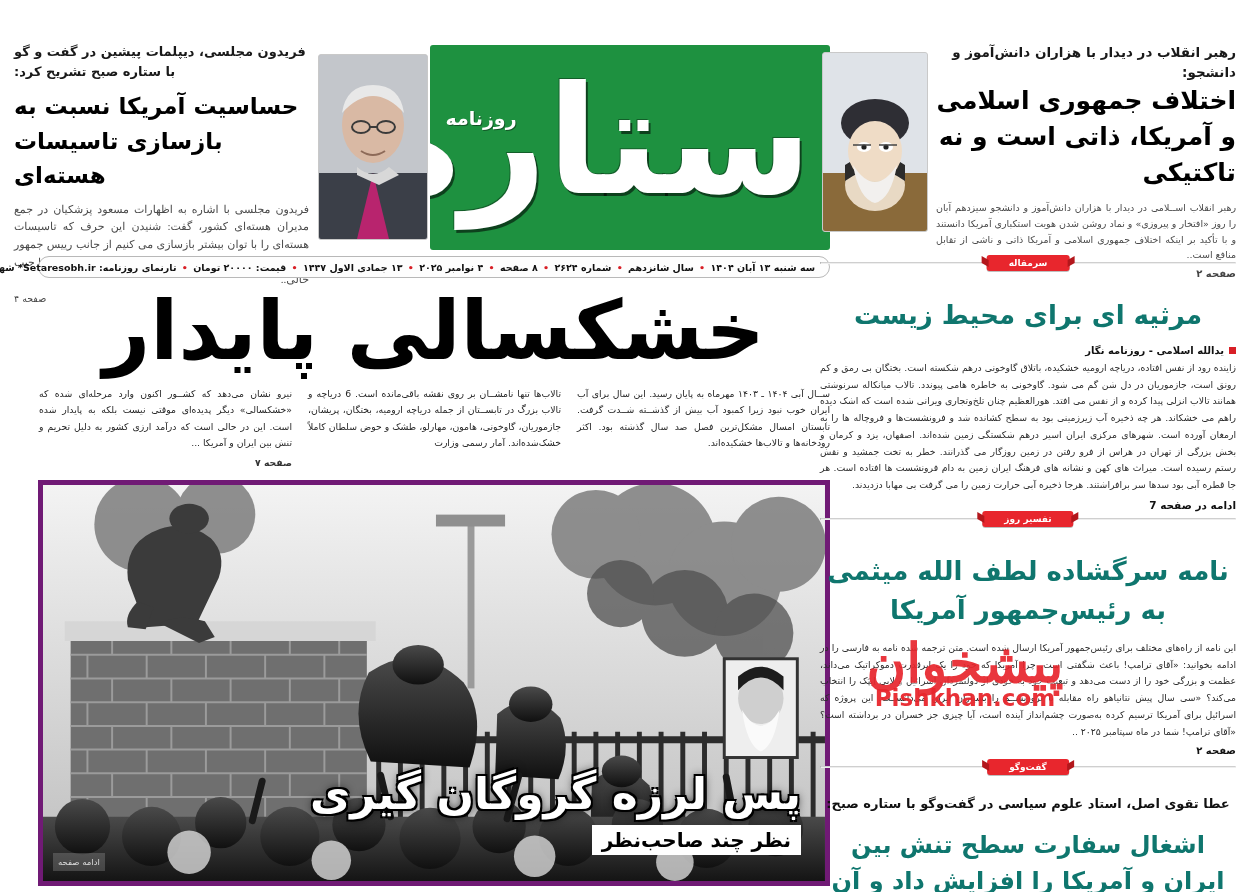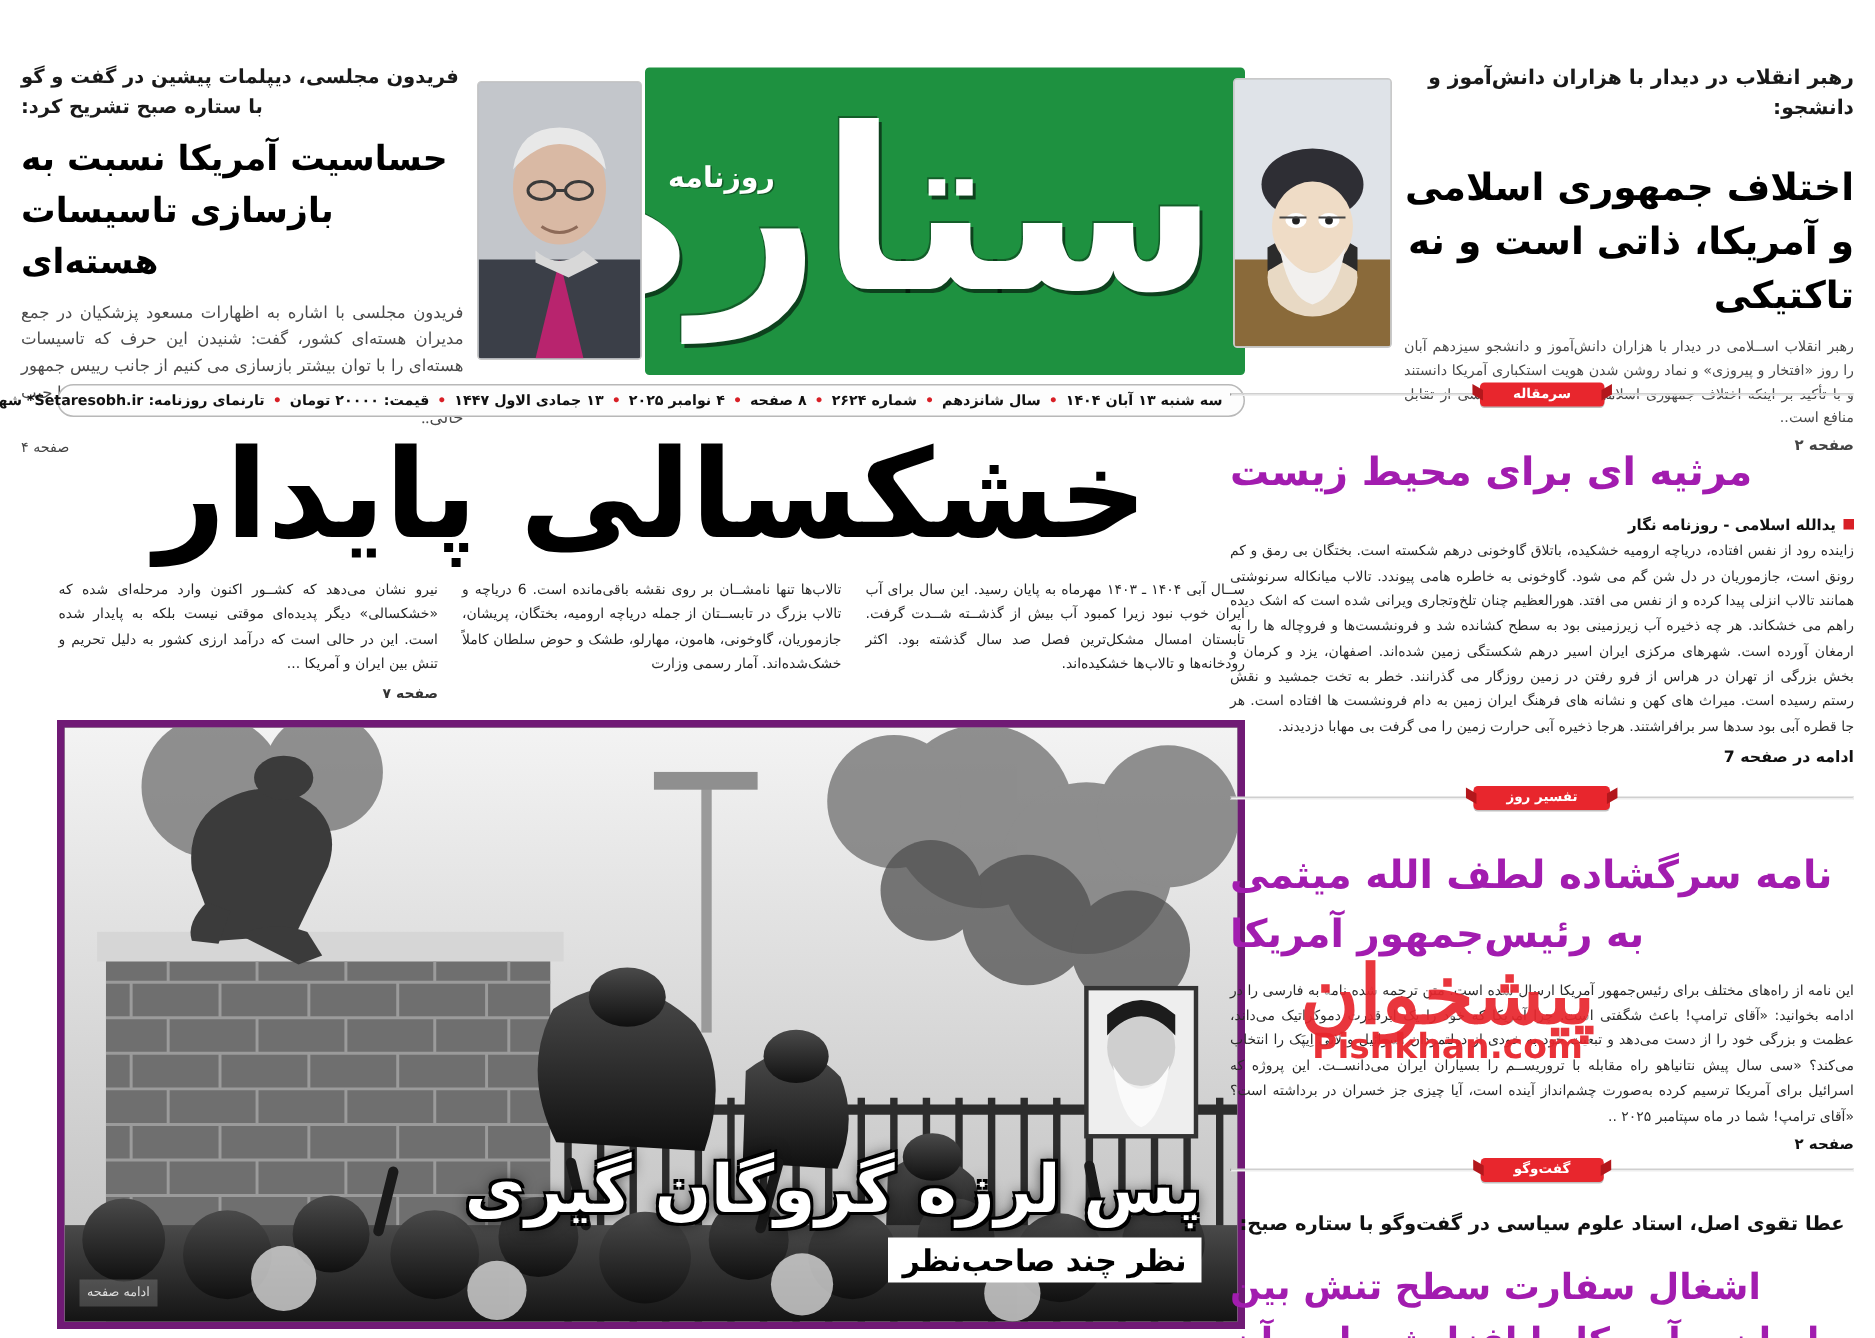--- a/index.html
+++ b/index.html
@@ -33,21 +33,21 @@
     text-shadow:1px 1px 0 rgba(0,0,0,.4);
   }
 
   
   .tr-block{position:absolute;right:14px;top:42px;width:414px;height:205px;direction:rtl;}
   .tr-photo{
     position:absolute;left:0;top:10px;width:104px;height:178px;
     border:1px solid #c9c9c9;border-radius:3px;overflow:hidden;background:#cfd3d8;
   }
   .tr-text{position:absolute;right:0;top:0;width:300px;}
-  .tr-kicker{font-size:13.5px;font-weight:bold;color:#1a1a1a;line-height:1.5;margin-bottom:24px;}
+  .tr-kicker{font-size:13.5px;font-weight:bold;color:#1a1a1a;line-height:1.5;margin-bottom:0;}
   .tr-head{font-size:25px;font-weight:bold;line-height:1.45;color:#000;}
   .tr-lead{font-size:9.5px;line-height:1.65;color:#4a4a4a;text-align:justify;margin-top:9px;}
   .tr-page{font-size:10px;color:#444;margin-top:5px;font-weight:bold;}
 
   
   .tl-block{position:absolute;left:14px;top:42px;width:414px;height:205px;direction:rtl;}
   .tl-photo{
     position:absolute;right:0;top:12px;width:108px;height:184px;
     border:1px solid #c9c9c9;border-radius:3px;overflow:hidden;background:#b9bcc2;
   }
@@ -113,22 +113,22 @@
     padding:3px 22px;border-radius:3px;white-space:nowrap;
     box-shadow:0 1px 0 rgba(0,0,0,.25);
   }
   .badge:before,.badge:after{
     content:"";position:absolute;top:3px;width:7px;height:7px;background:#b3171c;
   }
   .badge:before{right:-5px;transform:skewY(-30deg);}
   .badge:after{left:-5px;transform:skewY(30deg);}
 
   .rail-head{
-    text-align:left;font-size:26px;font-weight:bold;line-height:1.5;
-    color:#a21caf;margin:16px 0 10px;
+    text-align:center;font-size:26px;font-weight:bold;line-height:1.5;
+    color:#0f766e;margin:16px 0 10px;
   }
   .rail-head.sm{font-size:24px;}
   .rail-kicker{font-size:13px;font-weight:bold;text-align:center;margin:12px 0 6px;color:#111;}
   .rail-byline{font-size:10px;font-weight:bold;color:#111;text-align:right;margin:6px 0 4px;}
   .rail-byline .sq{display:inline-block;width:7px;height:7px;background:#d81f26;margin-left:5px;}
   .rail-body{font-size:9.3px;line-height:1.8;color:#2b2b2b;text-align:justify;}
   .rail-more{font-size:10.5px;font-weight:bold;color:#111;text-align:right;margin-top:5px;}
   .rail-pg{font-size:10px;font-weight:bold;color:#111;text-align:right;margin-top:5px;}
 
   
@@ -362,21 +362,21 @@
         <span class="badge">سرمقاله</span>
       </div>
       <div class="rail-head">مرثیه ای برای محیط زیست</div>
       <div class="rail-byline">
         <span class="sq"></span><span>یدالله اسلامی - روزنامه نگار</span>
       </div>
       <div class="rail-body">زاینده رود از نفس افتاده، دریاچه ارومیه خشکیده، باتلاق گاوخونی درهم شکسته است. بختگان بی رمق و کم رونق است، جازموریان در دل شن گم می شود. گاوخونی به خاطره هامی پیوندد. تالاب میانکاله سرنوشتی همانند تالاب انزلی پیدا کرده و از نفس می افتد. هورالعظیم چنان تلخ‌وتجاری ویرانی شده است که اشک دیده راهم می خشکاند. هر چه ذخیره آب زیرزمینی بود به سطح کشانده شد و فرونشست‌ها و فروچاله ها را به ارمغان آورده است. شهرهای مرکزی ایران اسیر درهم شکستگی زمین شده‌اند. اصفهان، یزد و کرمان و بخش بزرگی از تهران در هراس از فرو رفتن در زمین روزگار می گذرانند. خطر به تخت جمشید و نقش رستم رسیده است. میراث های کهن و نشانه های فرهنگ ایران زمین به دام فرونشست ها افتاده است. هر جا قطره آبی بود سدها سر برافراشتند. هرجا ذخیره آبی حرارت زمین را می گرفت بی مهابا دزدیدند.</div>
       <div class="rail-more">ادامه در صفحه 7</div>
     </div>
 
-    <div class="rail-sec" style="margin-top:20px;">
+    <div class="rail-sec" style="margin-top:7px;">
       <hr class="rail-divider">
       <div class="badge-wrap">
         <span class="badge">تفسیر روز</span>
       </div>
       <div class="rail-head">نامه سرگشاده لطف الله میثمی به رئیس‌جمهور آمریکا</div>
       <div class="rail-body">این نامه از راه‌های مختلف برای رئیس‌جمهور آمریکا ارسال شده است. متن ترجمه شده نامه به فارسی را در ادامه بخوانید: «آقای ترامپ! باعث شگفتی است. چرا آمریکا که خود را یک ابرقدرت دموکراتیک می‌داند، عظمت و بزرگی خود را از دست می‌دهد و تبعیت خود به خودی از دولتمردان اسرائیل و لابی اِیپَک را انتخاب می‌کند؟ «سی سال پیش نتانیاهو راه مقابله با تروریســم را بسیاران ایران می‌دانســت. این پروژه که اسرائیل برای آمریکا ترسیم کرده به‌صورت چشم‌انداز آینده است، آیا چیزی جز خسران در برداشته است؟ «آقای ترامپ! شما در ماه سپتامبر ۲۰۲۵ ..</div>
       <div class="rail-pg">صفحه ۲</div>
     </div>
 
     <div class="rail-sec" style="margin-top:10px;">

